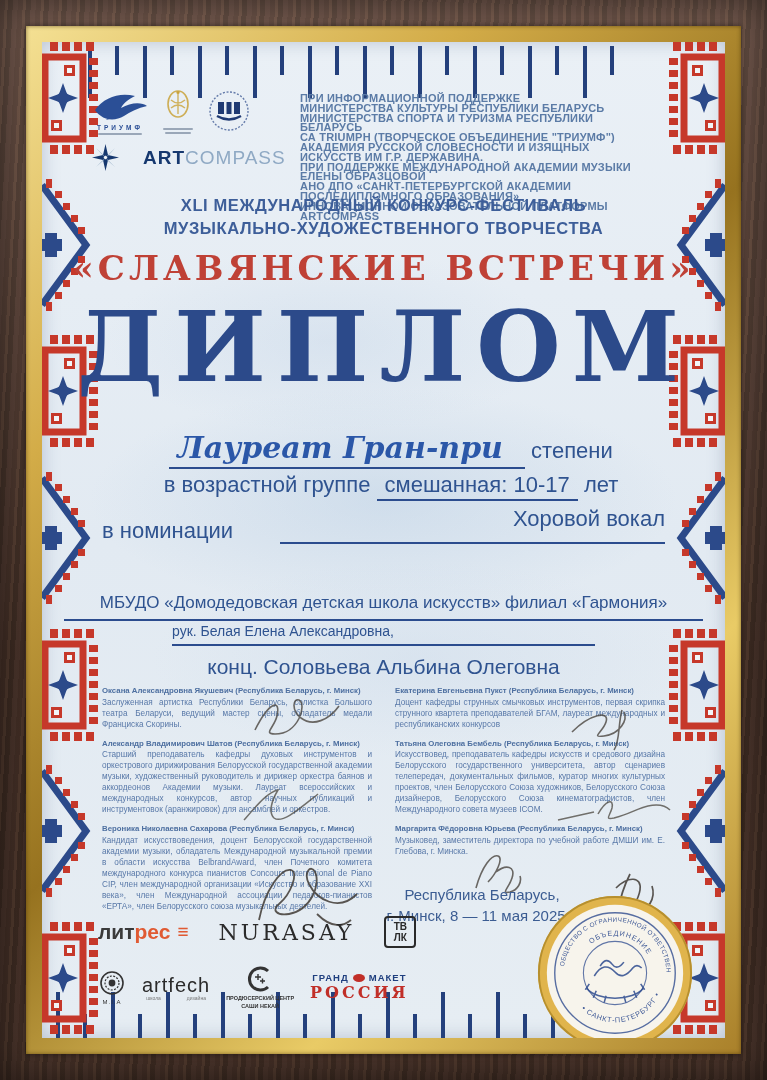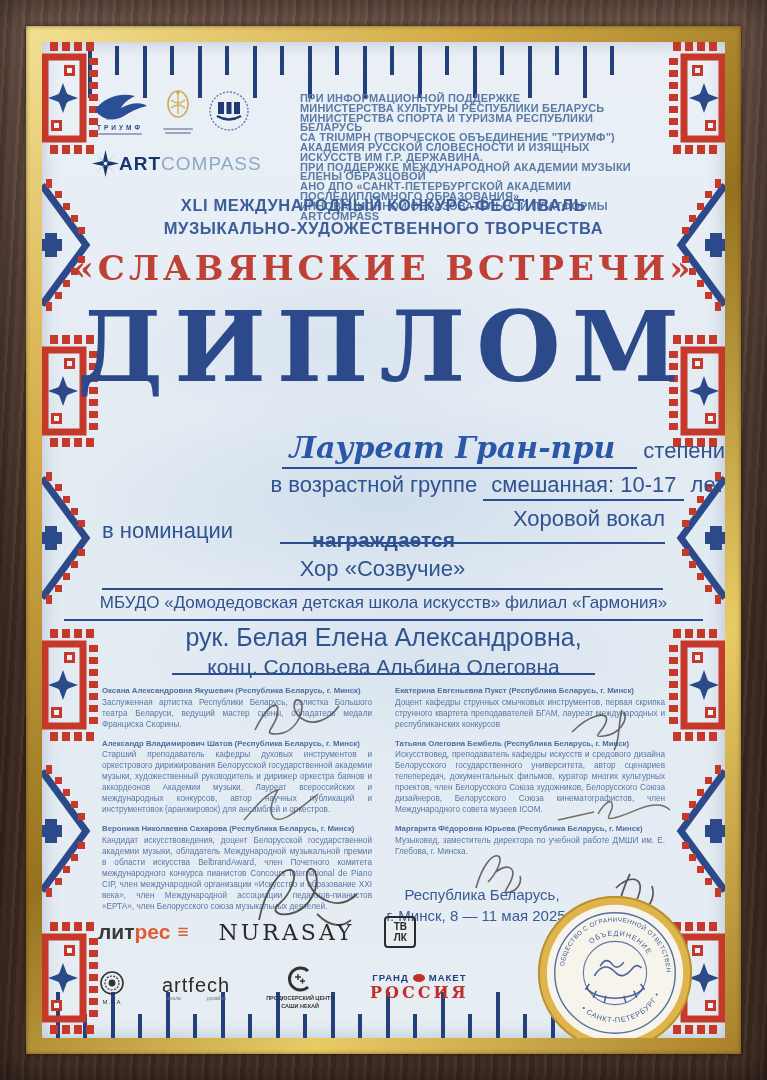--- a/index.html
+++ b/index.html
@@ -33,55 +33,55 @@
   
   .ornament{position:absolute;top:0;bottom:0;width:56px;display:flex;flex-direction:column;justify-content:space-between;align-items:flex-end;pointer-events:none;}
   .ornament.right{right:0;}
   .ornament.left{left:0;transform:scaleX(-1);}
   
   .logo-cluster{position:absolute;left:50px;top:48px;width:205px;display:flex;flex-direction:column;gap:9px;}
   .logo-row1{display:flex;align-items:flex-start;gap:15px;}
   .triumph{display:flex;flex-direction:column;align-items:center;gap:2px;}
   .triumph-label{font-size:6.5px;font-weight:bold;letter-spacing:3px;color:#2b4f96;}
   .tiny-bar{height:2px;background:#9aa7b8;border-radius:1px;}
-  .logo-row2{display:flex;align-items:center;gap:0;margin-top:6px;}
+  .logo-row2{display:flex;align-items:center;gap:24px;margin-top:0;}
   .ac-text{font-size:19px;font-weight:bold;letter-spacing:1px;}
   .ac-art{color:#16386f;} .ac-compass{color:#8fa9c4;font-weight:normal;}
   .support{position:absolute;left:258px;top:52px;width:345px;font-size:11px;line-height:9.8px;color:#5b7ba6;font-weight:bold;letter-spacing:.2px;}
   
   .title-line{position:absolute;left:0;right:0;text-align:center;font-weight:bold;color:#3d5e99;font-size:16.5px;letter-spacing:.6px;}
   .festival{position:absolute;left:0;right:0;top:206px;text-align:center;font-family:"DejaVu Serif",serif;font-weight:bold;font-size:34px;letter-spacing:4px;color:#bf4136;}
   .diploma{position:absolute;left:0;right:0;top:248px;text-align:center;font-family:"DejaVu Serif",serif;font-weight:bold;font-size:97px;letter-spacing:11px;color:#2c4a8a;}
   
-  .award-line{position:absolute;left:15px;right:0;text-align:right;color:#2f5390;font-size:22px;}
+  .award-line{position:absolute;left:15px;right:0;text-align:center;color:#2f5390;font-size:22px;}
   .script{font-family:"DejaVu Serif",serif;font-style:italic;font-weight:bold;font-size:30px;color:#2b57a8;border-bottom:2px solid #2b4c8e;padding:0 22px 2px 8px;}
   .uline{border-bottom:2px solid #2b4c8e;padding:0 8px 2px 8px;}
   .nomination{position:absolute;left:60px;right:60px;top:464px;display:flex;align-items:flex-end;font-size:22px;color:#2f5390;gap:33px;}
   .nomination .value{flex:1;text-align:right;border-bottom:2px solid #2b4c8e;padding-bottom:10px;margin-left:14px;}
   .awarded{position:absolute;left:0;right:0;top:486px;text-align:center;font-weight:bold;font-size:21px;color:#2f5390;}
   .recipient{position:absolute;left:60px;right:62px;top:514px;text-align:center;font-size:22px;color:#2f5390;border-bottom:2px solid #2b4c8e;padding-bottom:6px;}
   .school{position:absolute;left:22px;right:22px;top:551px;text-align:center;font-size:17px;color:#2f5390;border-bottom:2px solid #2b4c8e;padding-bottom:6px;}
-  .leader{position:absolute;left:130px;right:130px;top:581px;text-align:center;font-size:25px;color:#2f5390;border-bottom:2px solid #2b4c8e;padding-bottom:21px;}
+  .leader{position:absolute;left:130px;right:130px;top:581px;font-size:14px;color:#2f5390;border-bottom:2px solid #2b4c8e;padding-bottom:5px;}
   .conc{position:absolute;left:0;right:0;top:613px;text-align:center;font-size:21px;color:#2f5390;}
   
   .jury{position:absolute;left:60px;right:60px;top:644px;display:flex;gap:23px;}
   .jury-col{flex:1;display:flex;flex-direction:column;gap:9px;}
   .jury-name{font-size:7.8px;font-weight:bold;color:#4d6fa0;line-height:10.5px;}
   .jury-bio{font-size:8.2px;color:#5878a8;line-height:11px;text-align:justify;}
   
   .location{position:absolute;left:340px;width:200px;top:842px;text-align:center;font-size:15px;line-height:21px;color:#3b5c92;}
   .seal{position:absolute;left:493px;top:851px;}
   .sig{position:absolute;pointer-events:none;}
   .logos-row1{position:absolute;left:56px;top:874px;display:flex;align-items:center;gap:30px;}
   .litres{font-size:21px;font-weight:bold;color:#3a3a3a;display:flex;align-items:center;}
   .litres .accent{color:#e05a33;}
   .litres .bars{color:#e05a33;margin-left:7px;font-size:19px;}
   .nurasay{font-family:"DejaVu Serif",serif;font-size:22px;letter-spacing:3px;color:#2b2b2b;}
   .tvlk{width:32px;height:32px;border:2.5px solid #2a2a2a;border-radius:4px;display:flex;flex-direction:column;align-items:center;justify-content:center;font-size:10px;font-weight:bold;color:#2a2a2a;line-height:11px;}
-  .logos-row2{position:absolute;left:56px;top:922px;display:flex;align-items:center;gap:36px;}
+  .logos-row2{position:absolute;left:56px;top:922px;display:flex;align-items:center;gap:16px;}
   .mia{display:flex;flex-direction:column;align-items:center;gap:1px;}
   .mia-label{font-size:6px;letter-spacing:1px;color:#333;}
   .artfech{display:flex;flex-direction:column;align-items:center;}
   .artfech-main{font-size:20px;color:#2b2b2b;letter-spacing:1px;}
   .artfech-sub{display:flex;gap:26px;font-size:5px;color:#777;margin-top:-2px;}
   .producer{display:flex;flex-direction:column;align-items:center;gap:1px;}
   .producer-text{font-size:5.5px;font-weight:bold;color:#333;text-align:center;line-height:7px;}
   .grand{display:flex;flex-direction:column;align-items:center;}
   .grand-l1{display:flex;align-items:center;gap:4px;font-size:9.5px;font-weight:bold;color:#1f3f7f;letter-spacing:1px;}
   .grand-dot{width:12px;height:8px;border-radius:50%;background:#c12f28;}
@@ -508,22 +508,20 @@
     </div>
     <div class="award-line" style="top:430px">
       <span>в возрастной группе</span>
       <span class="uline">смешанная: 10-17</span>
       <span>лет</span>
     </div>
     <div class="nomination">
       <span>в номинации</span>
       <span class="value">Хоровой вокал</span>
     </div>
-    <div class="awarded">награждается</div>
-    <div class="recipient">Хор «Созвучие»</div>
     <div class="school">МБУДО «Домодедовская детская школа искусств» филиал «Гармония»</div>
     <div class="leader">рук. Белая Елена Александровна,</div>
     <div class="conc">конц. Соловьева Альбина Олеговна</div>
 
     <div class="jury">
       <div class="jury-col" id="jury-left">
           <div class="jury-entry">
             <div class="jury-name">Оксана Александровна Якушевич (Республика Беларусь, г. Минск)</div>
             <div class="jury-bio">Заслуженная артистка Республики Беларусь, солистка Большого театра Беларуси, ведущий мастер сцены, обладатель медали Франциска Скорины.</div>
           </div>

